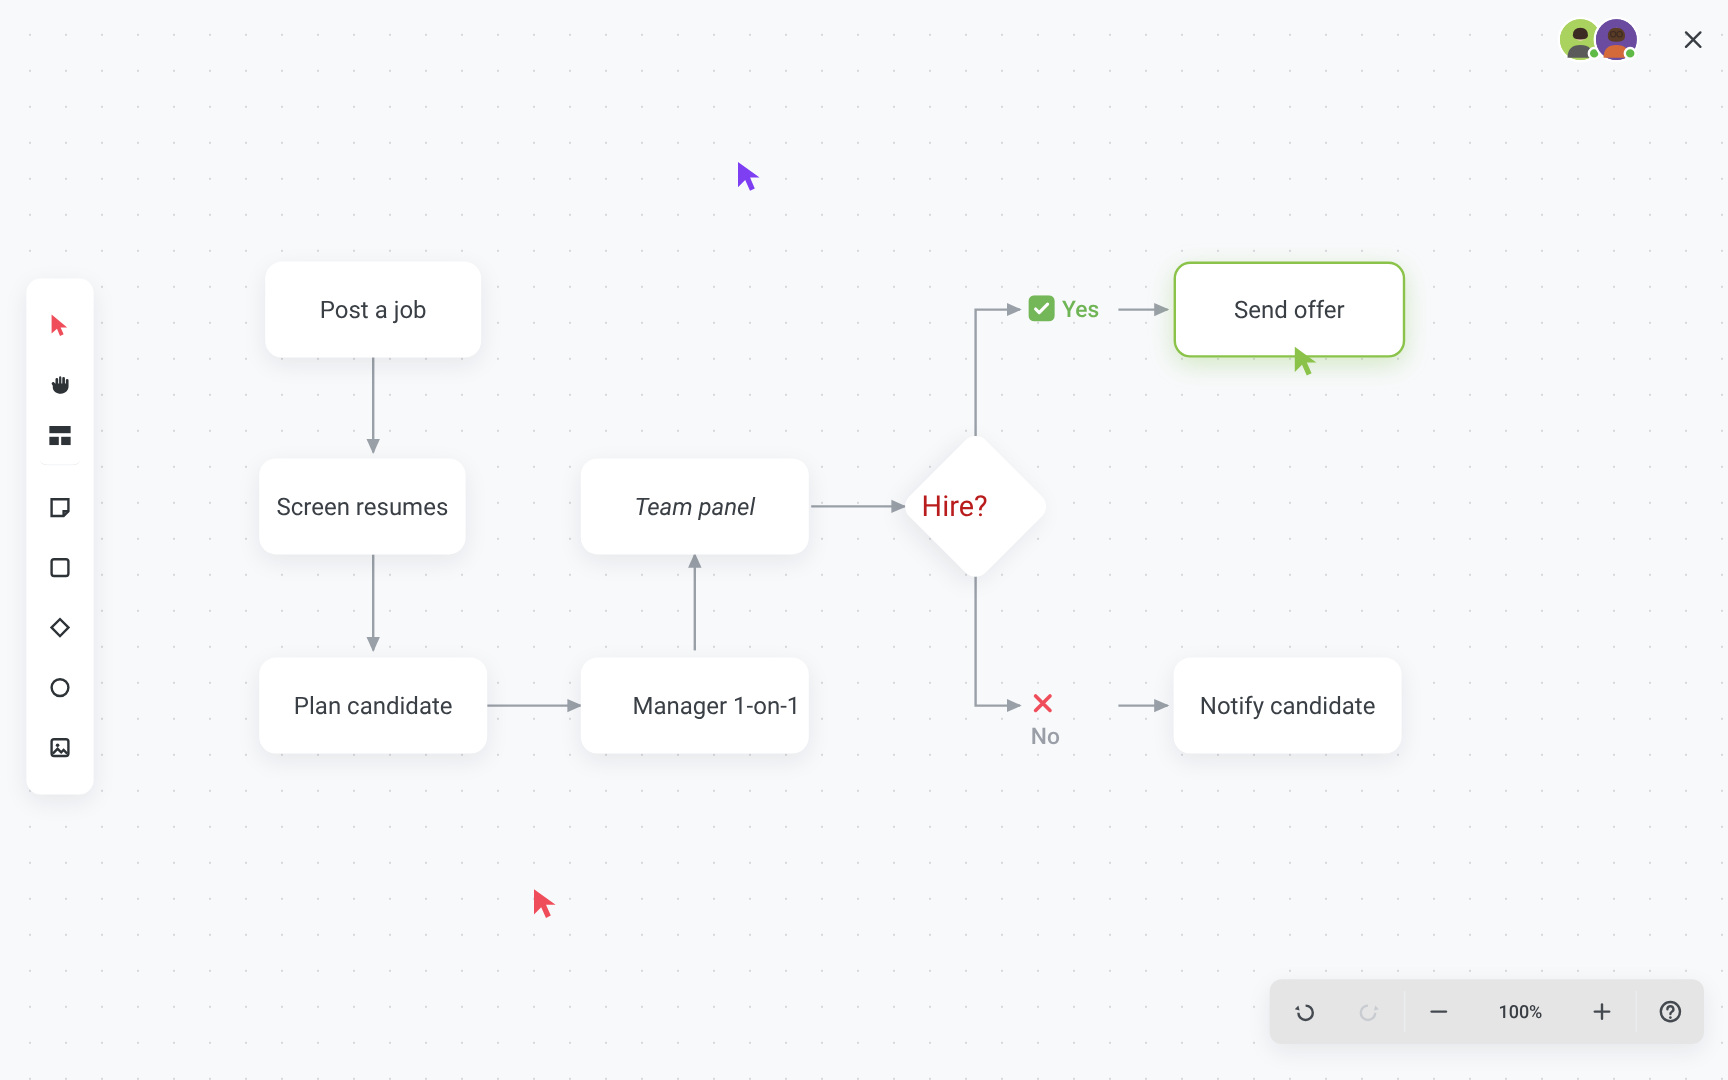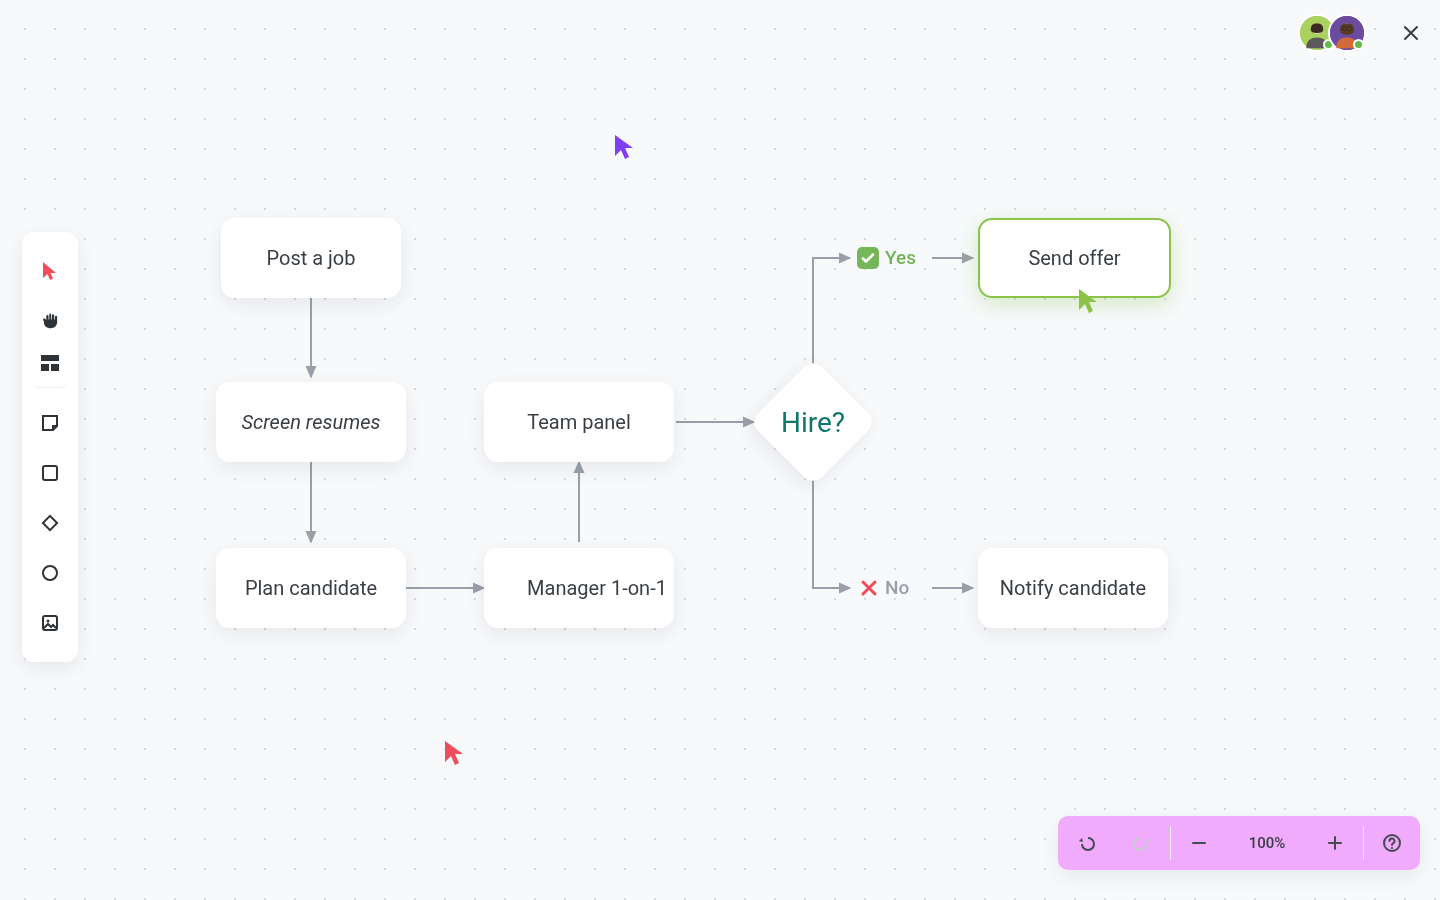--- a/index.html
+++ b/index.html
@@ -44,21 +44,21 @@
   .tool {
     width: 34px; height: 34px; margin: 8px 0;
     display:flex; align-items:center; justify-content:center;
     color:#3a3f45; cursor:pointer; border-radius:6px;
   }
   .tool.sep { border-bottom: 1px solid #eceef1; padding-bottom: 16px; margin-bottom: 10px; }
 
   
   .zoom-bar {
     position: absolute; bottom: 30px; right: 20px;
-    background:#f0abfc; border-radius:10px;
+    background:#e5e5e5; border-radius:10px;
     box-shadow: 0 6px 20px rgba(25,30,40,.08);
     display:flex; align-items:center;
     height: 54px;
   }
   .zoom-bar .seg {
     width: 56px; height: 100%;
     display:flex; align-items:center; justify-content:center;
     color:#3a3f45; cursor:pointer;
   }
   .zoom-bar .seg.disabled { color:#c9ccd1; cursor:default; }
@@ -77,26 +77,26 @@
 
   
   .diamond-wrap { position:absolute; }
   .diamond {
     width: 90px; height: 90px; background:#fff;
     box-shadow: 0 6px 20px rgba(25,30,40,.08);
     transform: rotate(45deg); border-radius:12px;
   }
   .diamond-label {
     position:absolute; top:0; left:0; width:100%; height:100%;
-    display:flex; align-items:center; justify-content:center;
-    font-size:28px; color:#0f766e;
-  }
-
-  
-  .branch-label { position:absolute; display:flex; align-items:center; gap:6px; font-size:19px; font-weight:500; }
+    display:flex; align-items:center; justify-content:flex-start;
+    font-size:24px; color:#b91c1c;
+  }
+
+  
+  .branch-label { position:absolute; display:flex; gap:6px; font-size:19px; font-weight:500; }
   .branch-label.yes { color:#6fb556; }
   .branch-label.no  { color:#9a9fa7; }
 
   
   .remote-cursor { position:absolute; }
 </style>
 </head>
 <body>
 
 <svg width="1440" height="900" style="position:absolute;top:0;left:0;pointer-events:none">
@@ -124,33 +124,33 @@
     <path d="M 813 478 L 813 588 L 850 588"></path>
 
     <line x1="932" y1="588" x2="973" y2="588"></line>
   </g>
 </svg>
 
 <div class="node" style="left:221px; top:218px; width:180px; height:80px;">
   <span>Post a job</span>
 </div>
 
-<div class="node" style="left:216px; top:382px; width:190px; height:80px;font-style:italic;">
+<div class="node" style="left:216px; top:382px; width:172px; height:80px;">
   <span>Screen resumes</span>
 </div>
 
 <div class="node" style="left:216px; top:548px; width:190px; height:80px;">
   <span>Plan candidate</span>
 </div>
 
 <div class="node" style="left:484px; top:548px; width:190px; height:80px;padding-left:36px;">
   <span>Manager 1-on-1</span>
 </div>
 
-<div class="node" style="left:484px; top:382px; width:190px; height:80px;">
+<div class="node" style="left:484px; top:382px; width:190px; height:80px;font-style:italic;">
   <span>Team panel</span>
 </div>
 
 <div class="diamond-wrap" style="left:768px; top:377px; width:90px; height:90px;">
   <div class="diamond"></div>
   <div class="diamond-label">
       <span>Hire?</span>
     </div>
 </div>
 
@@ -162,21 +162,21 @@
   <span>Notify candidate</span>
 </div>
 
 <div class="branch-label yes" style="left:857px; top:246px;">
   <svg width="22" height="22" viewBox="0 0 22 22">
       <rect width="22" height="22" rx="5" fill="#74b758"></rect>
       <path d="M6 11.5 l3 3 l7 -7" stroke="#fff" stroke-width="2.6" fill="none" stroke-linecap="round" stroke-linejoin="round"></path>
     </svg>
   <span>Yes</span>
 </div>
-<div class="branch-label no" style="left:859px; top:576px;">
+<div class="branch-label no" style="left:859px; top:576px;flex-direction:column;">
   <svg width="20" height="20" viewBox="0 0 20 20">
       <path d="M4 4 L16 16 M16 4 L4 16" stroke="#ef4d5a" stroke-width="3" stroke-linecap="round"></path>
     </svg>
   <span>No</span>
 </div>
 
 <div class="remote-cursor" style="left:614px; top:134px;">
   <svg width="22" height="26" viewBox="0 0 22 26">
       <path d="M1 1 L1 22 L7 16 L11 25 L15 23 L11 14 L19 14 Z" fill="#7e3ff2"></path>
     </svg>

